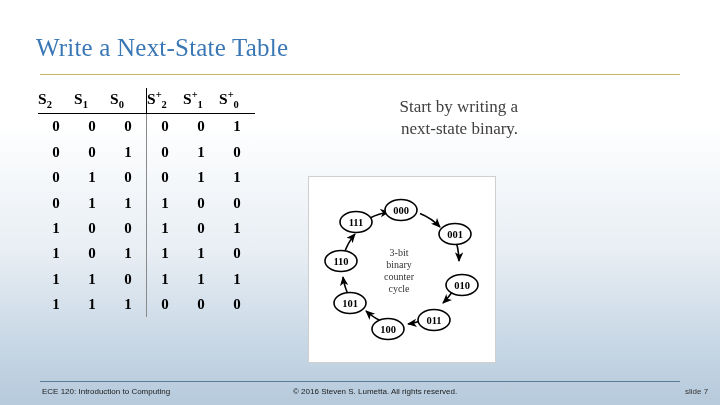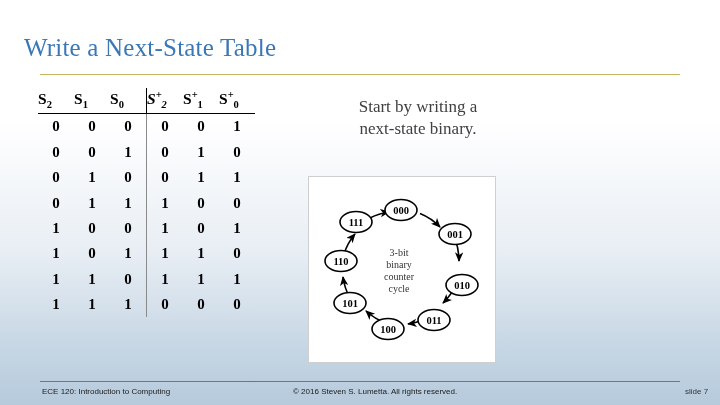--- a/index.html
+++ b/index.html
@@ -15,21 +15,21 @@
   #slide {
     position: relative;
     width: 720px;
     height: 405px;
     background: linear-gradient(to bottom, #ffffff 0%, #ffffff 30%, #e8eef4 62%, #c6d6e4 86%, #b6cadc 100%);
     box-sizing: border-box;
   }
   
   #title {
     position: absolute;
-    left: 24px;
+    left: 36px;
     top: 34px;
     font-family: "Liberation Serif", serif;
     font-size: 25px;
     color: #3a77b5;
     letter-spacing: 0.2px;
   }
   #title-rule {
     position: absolute;
     left: 40px;
     top: 74px;
@@ -74,29 +74,28 @@
     color: #000;
   }
   .hdr-row th {
     border-bottom: 1.6px solid #000;
   }
   .vsep {
     border-left: 1.3px solid #8a8a8a;
   }
   .hdr-row th.vsep {
     border-left: 1.3px solid #000;
-    font-style: italic;
   }
   
   #caption {
     position: absolute;
     left: 318px;
     top: 96px;
     width: 200px;
-    text-align: center;
+    text-align: right;
     font-family: "Liberation Serif", serif;
     font-size: 17px;
     color: #404040;
     line-height: 1.28;
   }
   
   #figure {
     position: absolute;
     left: 308px;
     top: 176px;

